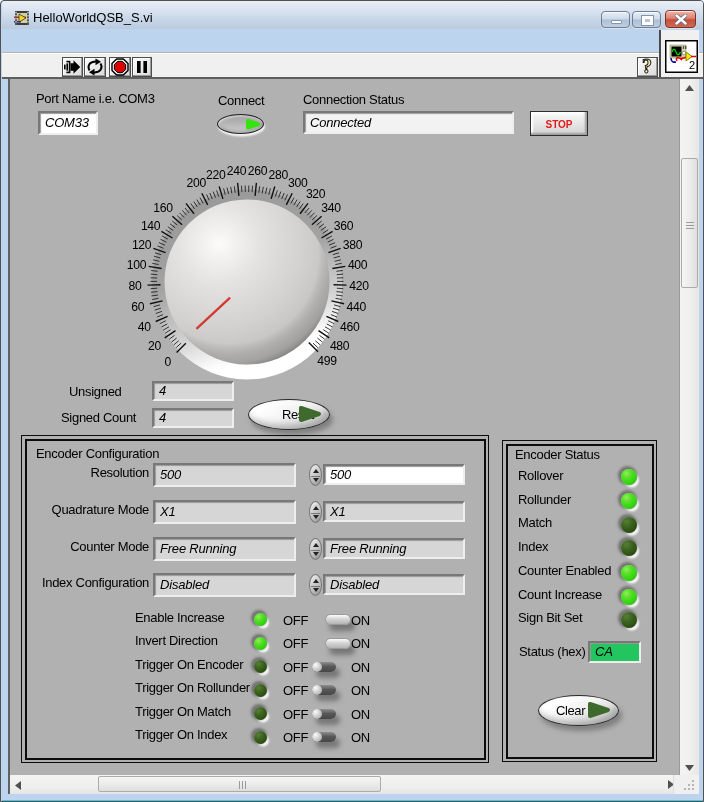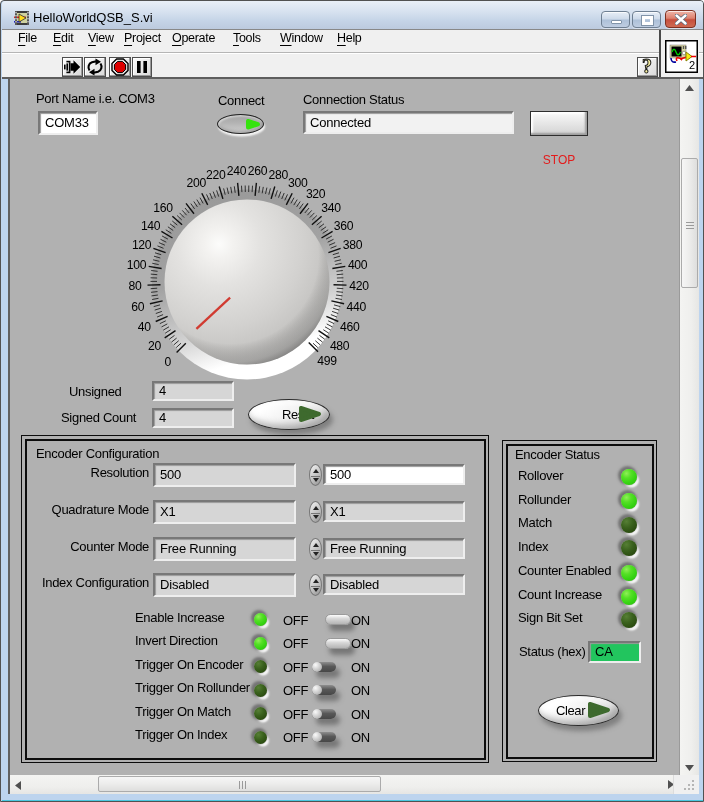--- a/index.html
+++ b/index.html
@@ -18,21 +18,21 @@
 #menu u{text-decoration:underline;text-underline-offset:3px;}
 #tool{position:absolute;left:1px;top:51px;width:702px;height:26px;background:#f0f0f0;border-top:1px solid #b5b5b5;box-shadow:inset 0 1px 0 #fff;}
 #toolline{position:absolute;left:1px;top:76px;width:702px;height:2px;background:#5e5e5e;}
 .tbtn{position:absolute;top:4px;width:21px;height:20px;background:linear-gradient(135deg,#fdfdfd,#d9d9d9);border:1px solid #4e4e4e;box-shadow:inset -1px -1px 0 #9a9a9a, inset 1px 1px 0 #fff;}
 #iconbox{position:absolute;right:5px;top:-23px;width:40px;height:49px;background:#f0f0f0;border-left:2px solid #4a4a4a;}
 
 #panel{position:absolute;left:9px;top:78px;width:669px;height:696px;background:#b1b1b1;}
 .lbl{position:absolute;font-size:13px;color:#000;white-space:nowrap;letter-spacing:-0.3px;}
 .sunkg{position:absolute;background:#d6d6d6;border-style:solid;border-width:2px;border-color:#787878 #eee #eee #787878;box-shadow:inset 1px 1px 1px #999;}
 .sunkw{position:absolute;background:#fff;border-style:solid;border-width:2px;border-color:#787878 #eee #eee #787878;box-shadow:inset 1px 1px 1px #999;}
-.fldtx{position:absolute;left:5px;top:50%;transform:translateY(-54%);font-size:13px;color:#000;letter-spacing:-0.2px;}
+.fldtx{position:absolute;left:5px;top:50%;transform:translateY(-54%);font-size:13px;color:#000;letter-spacing:-0.2px;font-style:italic;}
 
 .led{position:absolute;border-radius:50%;box-shadow:-1.5px -1.5px 2.5px 1.5px rgba(105,105,105,.85), 2.5px 3px 2px -0.5px rgba(255,255,255,.95);}
 .on{background:radial-gradient(circle at 34% 28%,#90ee58 0%,#55e026 30%,#36d312 62%,#2cb70c 100%);}
 .off{background:radial-gradient(circle at 34% 28%,#567f35 0%,#3a611d 40%,#2b4c10 75%,#27430e 100%);}
 
 .tgon{position:absolute;width:26px;height:11px;border-radius:6px;background:linear-gradient(180deg,#fdfdfd,#d8d8d8 40%,#b5b5b5);border:1px solid #9a9a9a;box-shadow:4px 6px 5px rgba(80,80,80,.6);}
 .tgoff{position:absolute;width:24px;height:10px;border-radius:5.5px;background:linear-gradient(180deg,#8f8f8f,#585858 45%,#474747);box-shadow:4px 6px 5px rgba(80,80,80,.6);}
 .tgoff i{position:absolute;left:0px;top:0px;width:10px;height:10px;border-radius:50%;background:radial-gradient(circle at 35% 30%,#fafafa,#b9b9b9 70%,#8e8e8e);}
 
 .oval{position:absolute;border-radius:50%;background:linear-gradient(145deg,#ffffff 22%,#f3f3f3 48%,#dedede 72%,#c3c3c3 100%);border:1.5px solid #2b2b2b;box-shadow:3px 5px 5px rgba(88,88,88,.55), inset -3px -4px 6px rgba(125,125,125,.5), inset 2px 3px 4px rgba(255,255,255,.9);}
@@ -84,30 +84,20 @@
   <div class="wbtn" id="bmax">
         <div class="maxgl"></div>
       </div>
   <div class="wbtn" id="bclose">
         <svg style="position:absolute;left:9px;top:3px" width="12" height="11" viewBox="0 0 12 11">
           <path d="M1.5 1.5 L10.5 9.5 M10.5 1.5 L1.5 9.5" stroke="#5c6b7d" stroke-width="4" stroke-linecap="round"></path>
           <path d="M1.5 1.5 L10.5 9.5 M10.5 1.5 L1.5 9.5" stroke="#fff" stroke-width="2.4" stroke-linecap="round"></path>
         </svg>
       </div>
  </div>
- <div id="menu">
-      <span style="left:16px"><u>F</u>ile</span>
-      <span style="left:51px"><u>E</u>dit</span>
-      <span style="left:86px"><u>V</u>iew</span>
-      <span style="left:122px"><u>P</u>roject</span>
-      <span style="left:170px"><u>O</u>perate</span>
-      <span style="left:231px"><u>T</u>ools</span>
-      <span style="left:278px"><u>W</u>indow</span>
-      <span style="left:335px"><u>H</u>elp</span>
-    </div>
  <div id="tool">
   <div class="tbtn" style="left:60px;width:21px"><svg width="19" height="18" viewBox="0 0 19 18">
           <path d="M7.5 5.2 L10.5 5.2 L10.5 2.2 L17.2 9 L10.5 15.8 L10.5 12.8 L7.5 12.8 Z" fill="#000"></path>
           <rect x="1" y="6.6" width="1.6" height="4.8" fill="#000"></rect>
           <rect x="3.4" y="5.4" width="1.6" height="7.2" fill="#000"></rect>
           <rect x="5.8" y="4.2" width="1.6" height="9.6" fill="#000"></rect>
           <rect x="3.4" y="2.8" width="4" height="1.6" fill="#000"></rect>
           <rect x="3.4" y="13.6" width="4" height="1.6" fill="#000"></rect>
         </svg></div>
   <div class="tbtn" style="left:82px;width:22px"><svg width="20" height="18" viewBox="0 0 20 18">
@@ -158,21 +148,21 @@
  <div style="position:absolute;left:216px;top:113px;width:47px;height:20px;border-radius:50%;background:linear-gradient(180deg,#a2a2a2,#b4b4b4 45%,#c6c6c6 80%,#d6d6d6);border:1.5px solid #222;box-shadow:1px 2.5px 2px rgba(255,255,255,.85), inset 1px 1.5px 2px rgba(255,255,255,.5), inset -1px -2px 3px rgba(95,95,95,.35);">
       <svg class="garr" style="left:27px;top:3px" width="16" height="12.5" viewBox="0 0 16 12.5">
         <path d="M3 3 L3 9.5 L13 6.25 Z" fill="#35e30e" stroke="#35e30e" stroke-width="4" stroke-linejoin="round"></path>
       </svg>
     </div>
  <div class="lbl" style="left:302px;top:91px">Connection Status</div>
  <div class="sunkg" style="left:302px;top:110px;width:211px;height:23px;background:#f2f2f2">
       <span class="fldtx">Connected</span>
     </div>
  <div style="position:absolute;left:529px;top:110px;width:58px;height:25px;background:linear-gradient(180deg,#fafafa,#d2d2d2);border:1px solid #2e2e2e;box-shadow:inset -2px -2px 2px #9e9e9e, inset 2px 2px 2px #fff;">
-   <span style="position:absolute;left:50%;top:50%;transform:translate(-50%,-50%);font-size:12px;font-weight:normal;color:#e31b1b;margin-top:36px;">STOP</span>
+   <span style="position:absolute;left:50%;top:50%;transform:translate(-50%,-50%);font-size:10px;font-weight:bold;color:#e31b1b;">STOP</span>
     </div>
 
  <svg class="knob" width="256" height="236" viewBox="0 0 256 236">
 <defs>
 <linearGradient id="ring" x1="0.12" y1="0" x2="0.45" y2="1">
 <stop offset="0" stop-color="#989898"></stop>
           <stop offset="0.45" stop-color="#a2a2a2"></stop>
           <stop offset="0.72" stop-color="#cfcfcf"></stop>
           <stop offset="0.92" stop-color="#ffffff"></stop>
 </linearGradient>

